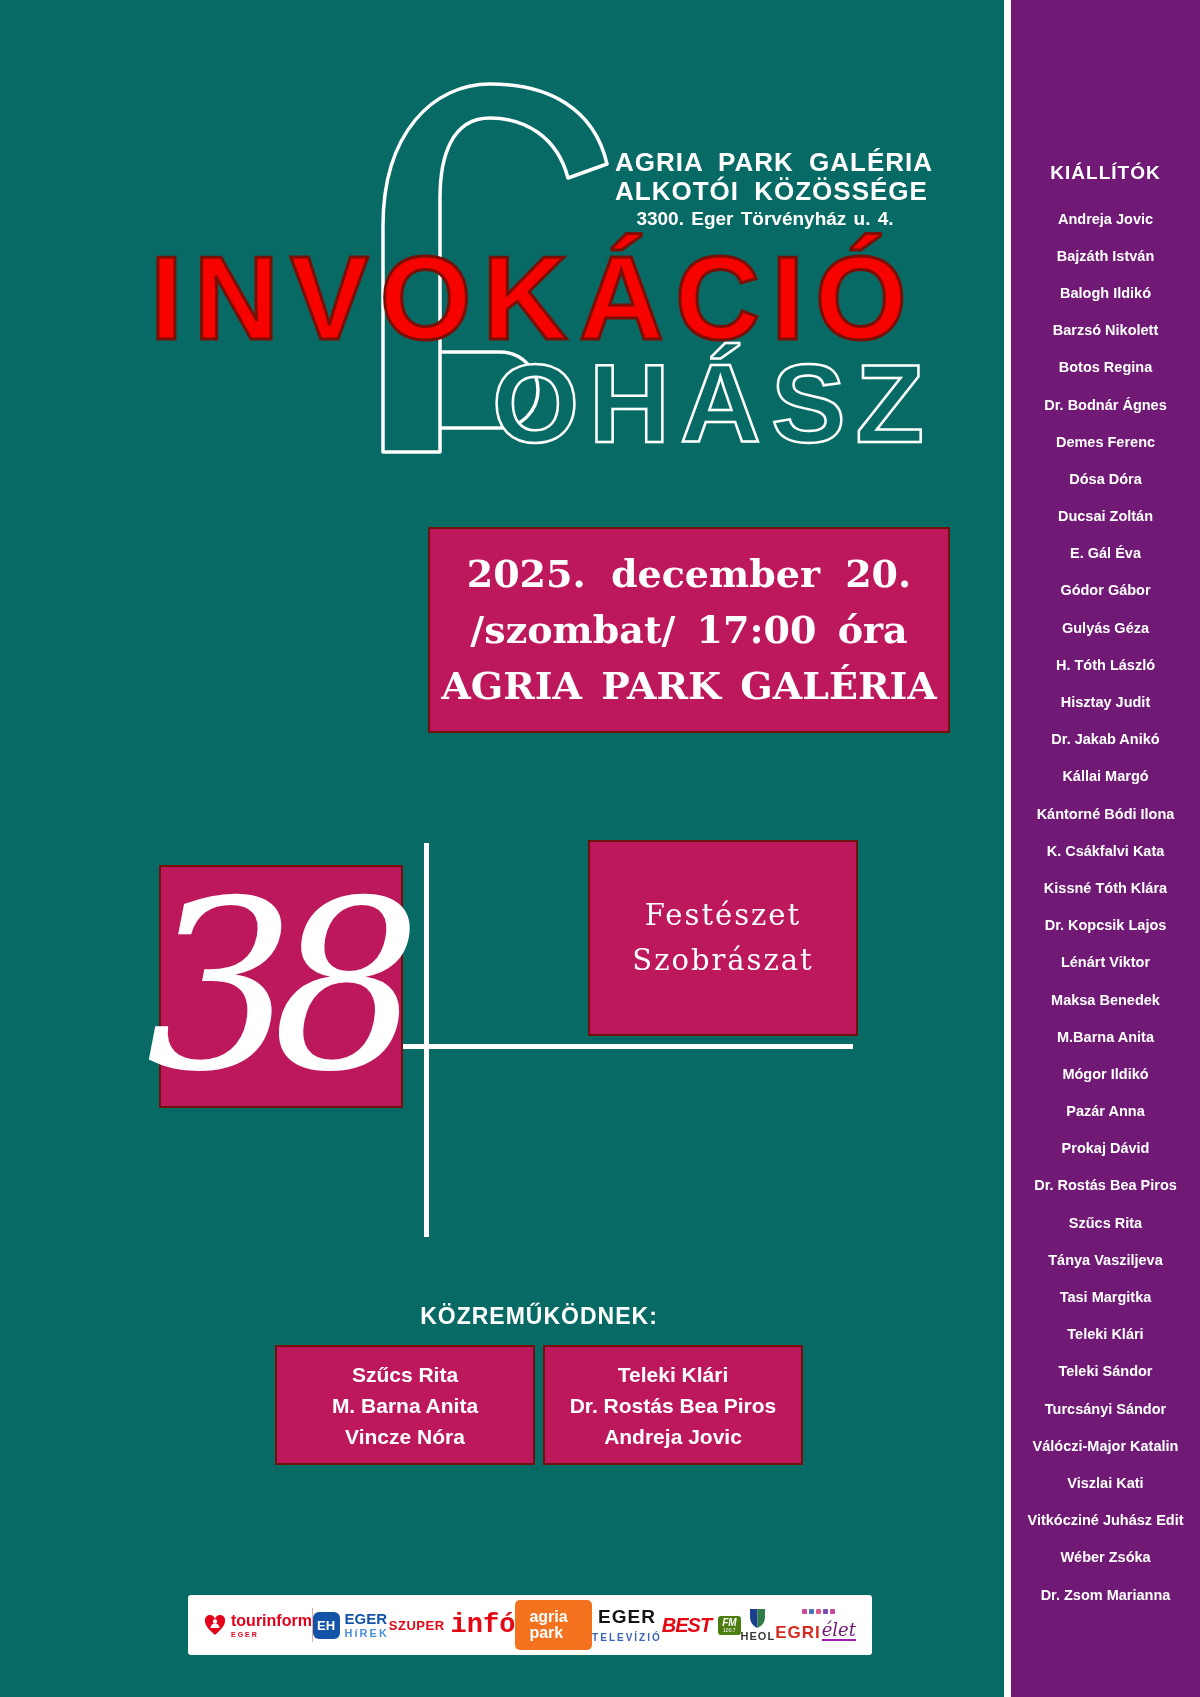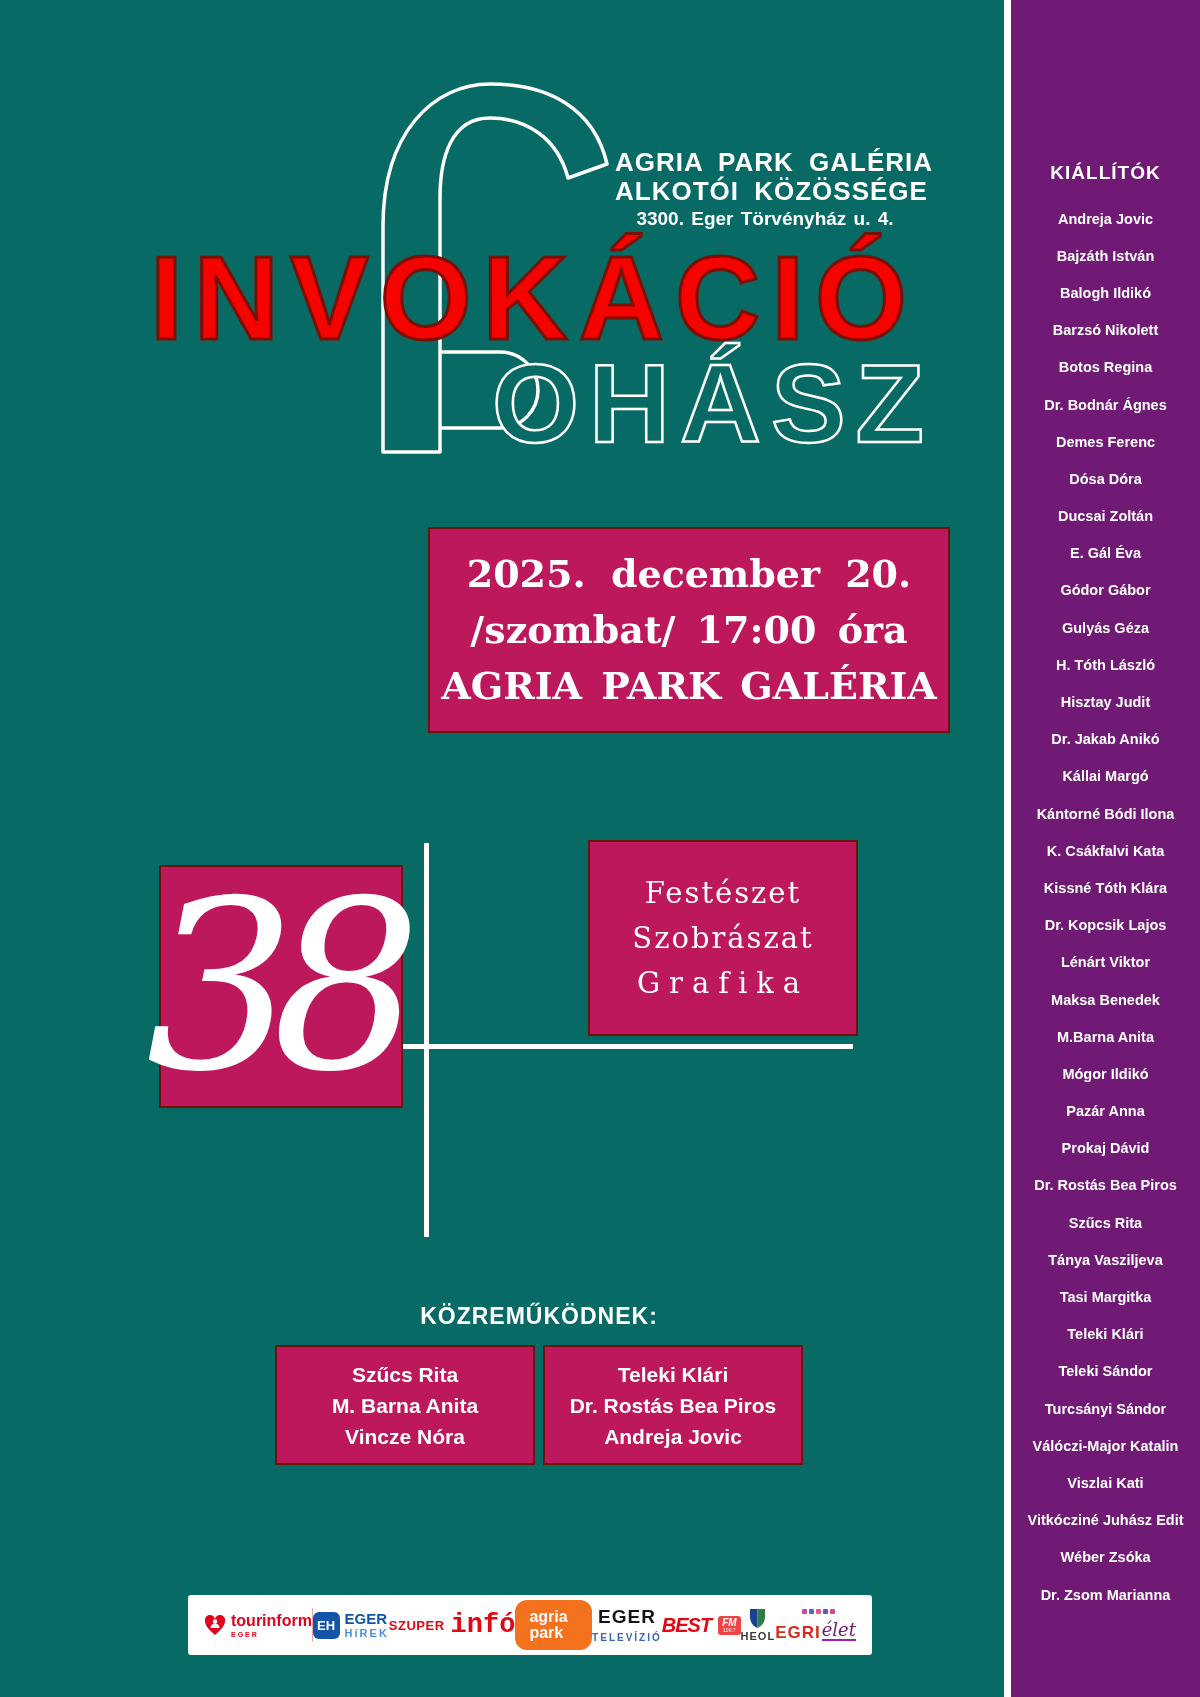--- a/index.html
+++ b/index.html
@@ -69,26 +69,26 @@
   .tf-name{color:#e2001a; font-weight:bold; font-size:16px;}
   .tf-sub{color:#e2001a; font-weight:bold; font-size:7px; letter-spacing:2px; margin-top:2px;}
   .logo-sep{width:1px; height:34px; background:#e8a9a0;}
   .eh-badge{width:27px; height:27px; background:#1353a8; border-radius:6px; color:#fff; font-weight:bold;
     font-size:13px; display:flex; align-items:center; justify-content:center;}
   .eh-text{display:flex; flex-direction:column; line-height:1;}
   .eh-l1{color:#1353a8; font-weight:bold; font-size:15px;}
   .eh-l2{color:#4a90d9; font-weight:bold; font-size:11px; letter-spacing:2px; margin-top:2px;}
   .szuper{color:#e30613; font-weight:bold; font-size:13px; letter-spacing:0.5px;}
   .info{color:#e30613; font-weight:bold; font-size:27px; line-height:1; margin-left:1px; font-family:Liberation Mono, monospace;}
-  .agria{background:#f4711d; color:#fff; font-weight:bold; font-size:16px; border-radius:12px; padding:9px 14px; line-height:1;}
+  .agria{background:#f4711d; color:#fff; font-weight:bold; font-size:16px; border-radius:5px; padding:9px 14px; line-height:1;}
   .tv{display:flex; flex-direction:column; align-items:center; line-height:1;}
   .tv-l1{color:#141414; font-weight:bold; font-size:19px; letter-spacing:1px;}
   .tv-l2{color:#3a64b8; font-weight:bold; font-size:10px; letter-spacing:2px; margin-top:2px;}
   .best{color:#e30613; font-weight:900; font-style:italic; font-size:20px; letter-spacing:-1px;}
-  .fm-badge{background:#ef4444; color:#fff; border-radius:3px; padding:2px 4px; display:flex; flex-direction:column; align-items:center; line-height:1; margin-left:2px;}
+  .fm-badge{background:#4d7c0f; color:#fff; border-radius:3px; padding:2px 4px; display:flex; flex-direction:column; align-items:center; line-height:1; margin-left:2px;}
   .fm-badge .fm{font-weight:bold; font-size:10px; font-style:italic;}
   .fm-badge .freq{font-size:5px;}
   .heol{display:flex; flex-direction:column; align-items:center; line-height:1; gap:2px;}
   .heol-label{color:#3a3a3a; font-weight:bold; font-size:11px; letter-spacing:1px;}
   .egri{display:flex; flex-direction:column; line-height:1;}
   .egri-icons{display:flex; gap:2px; margin:0 0 2px 6px;}
   .egri-icons i{width:5px; height:5px; display:inline-block; border-radius:1px;}
   .egri-words{display:flex; align-items:flex-end;}
   .egri-l1{color:#d52b1e; font-weight:900; font-size:17px; letter-spacing:1px;}
   .egri-l2{color:#701a75; font-size:18px; font-style:italic; font-family:"DejaVu Serif", serif; margin-left:1px; border-bottom:2px solid #a21caf;}
@@ -122,21 +122,20 @@
   <div class="v-line"></div>
   <div class="h-line"></div>
 
   <div class="redbox number-box">
     <div class="number">38</div>
   </div>
 
   <div class="redbox genres-box">
     <div>Festészet</div>
     <div>Szobrászat</div>
-    <div>Grafika</div>
   </div>
 
 
   <div class="contrib-heading">KÖZREMŰKÖDNEK:</div>
   <div class="redbox contrib-box contrib-left">
       <div>Szűcs Rita</div>
       <div>M. Barna Anita</div>
       <div>Vincze Nóra</div>
     </div>
   <div class="redbox contrib-box contrib-right">

